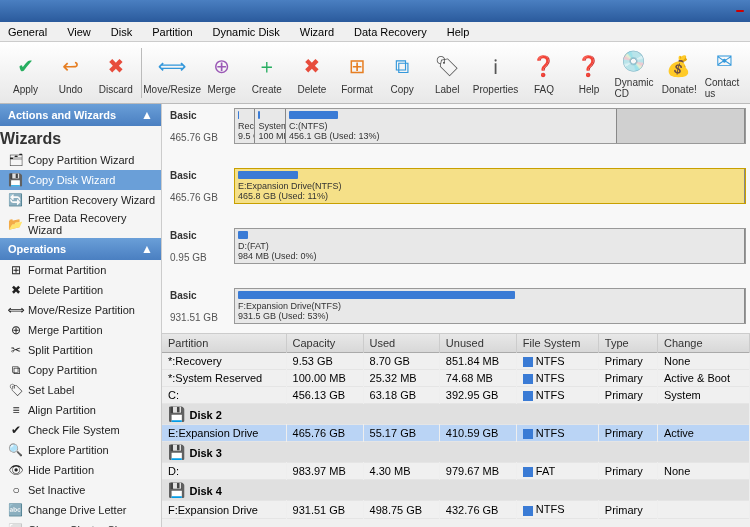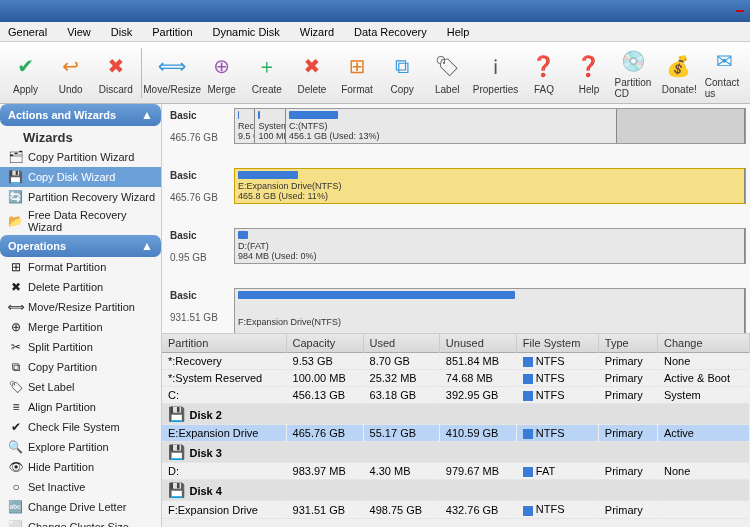--- a/index.html
+++ b/index.html
@@ -94,27 +94,26 @@
     }
     .sidebar-section-header {
       background: linear-gradient(to bottom, #6a9fd8, #4a7fc1);
       color: white;
       font-size: 11px;
       font-weight: bold;
       padding: 4px 8px;
       display: flex;
       align-items: center;
       justify-content: space-between;
-      border-radius: 7px;
     }
     .sidebar-subsection {
-      font-size: 13px;
+      font-size: 16px;
       font-weight: bold;
       color: #333;
-      padding: 4px 8px 2px 23px;
+      padding: 4px 8px 2px 0;
       display: flex;
       align-items: center;
       justify-content: space-between;
     }
     .sidebar-item {
       display: flex;
       align-items: center;
       padding: 2px 4px 2px 8px;
       cursor: pointer;
       font-size: 11px;
@@ -343,21 +342,21 @@
     <div class="tool-btn">
       <div class="icon-box icon-faq">❓</div>
       <span>FAQ</span>
     </div>
     <div class="tool-btn">
       <div class="icon-box icon-help">❓</div>
       <span>Help</span>
     </div>
     <div class="tool-btn">
       <div class="icon-box icon-bootcd">💿</div>
-      <span>Partition CD</span>
+      <span>Dynamic CD</span>
     </div>
     <div class="tool-btn">
       <div class="icon-box icon-donate">💰</div>
       <span>Donate!</span>
     </div>
     <div class="tool-btn">
       <div class="icon-box icon-contact">✉</div>
       <span>Contact us</span>
     </div>
   </div>
@@ -504,21 +503,21 @@
             </div>
           </div>
         </div>
         <div class="disk-row">
           <div class="disk-label">
             <span class="disk-type">Basic</span>
             <br>
             <span class="disk-size">931.51 GB</span>
           </div>
           <div class="disk-visual">
-            <div class="partition-block" style="width: 100%; gap: 16px;">
+            <div class="partition-block" style="width: 100%;">
               <div class="pb-bar" style="width: 55%;"></div>
               <div class="pb-label">F:Expansion Drive(NTFS)</div>
               <div class="pb-label">931.5 GB (Used: 53%)</div>
             </div>
           </div>
         </div>
       </div>
 
     <div id="partitiontable">
       <table>

